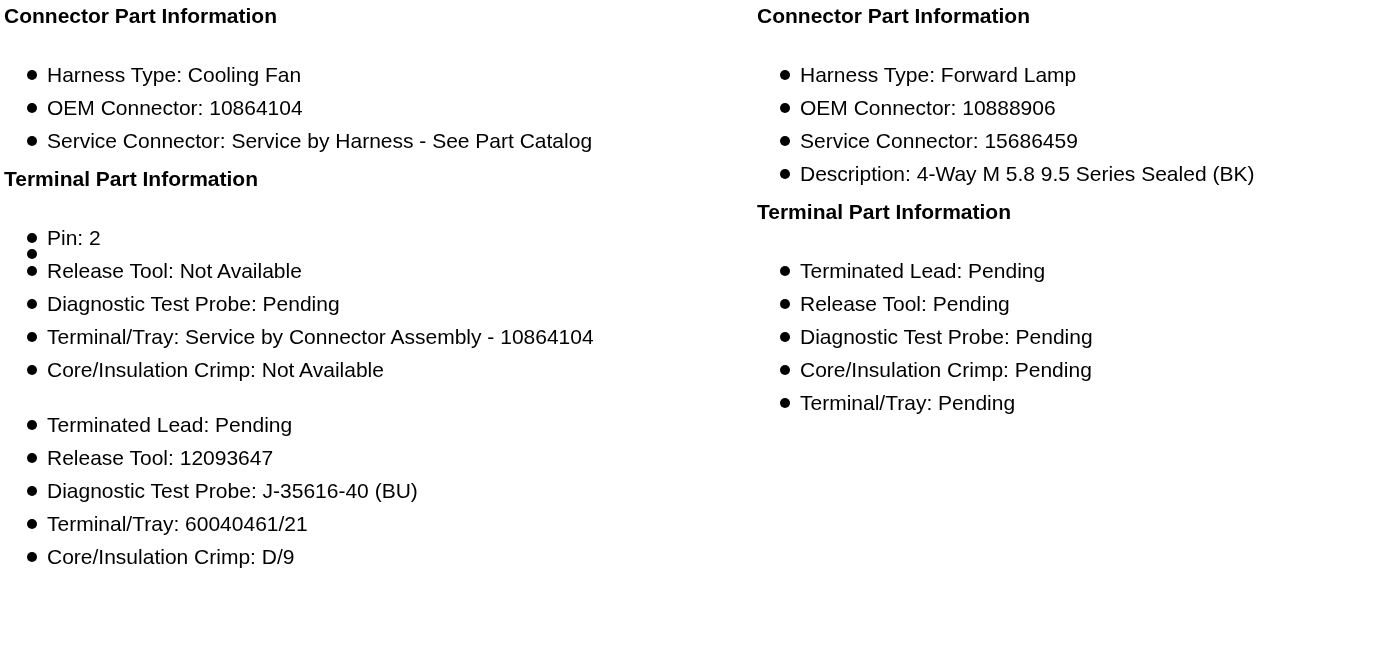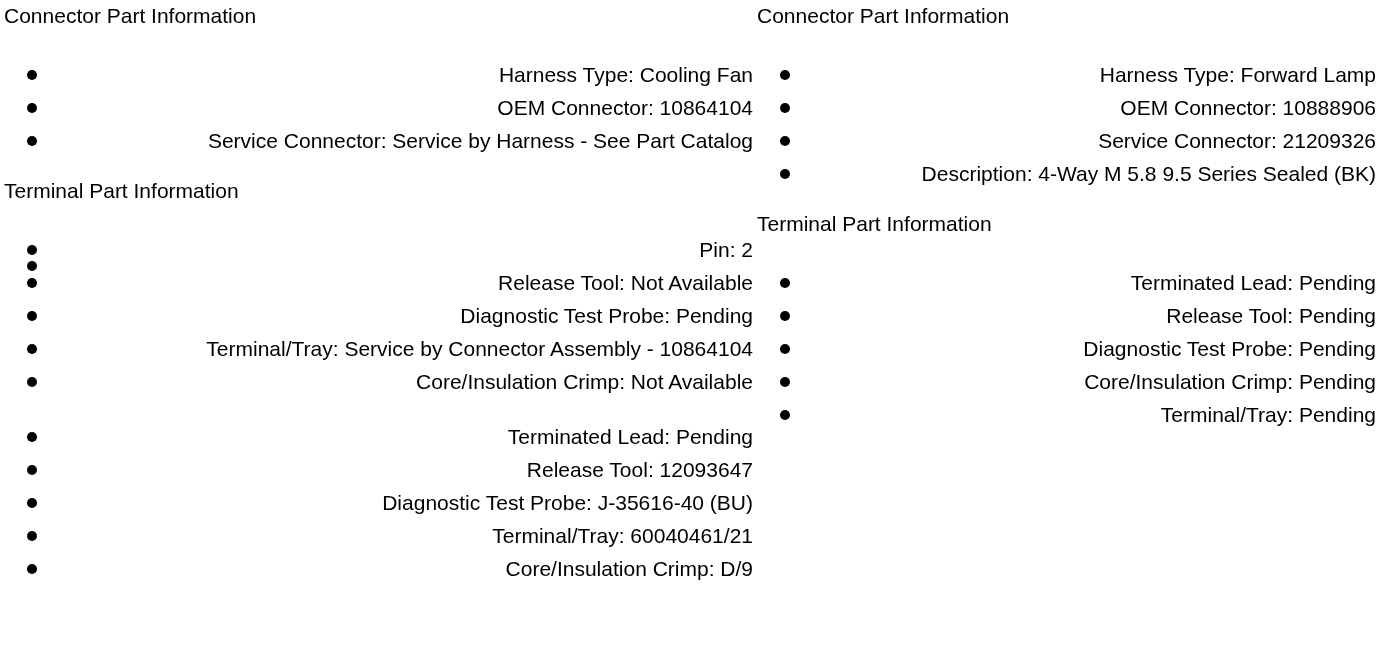--- a/index.html
+++ b/index.html
@@ -21,30 +21,29 @@
   }
   .column {
     box-sizing: border-box;
     padding-top: 4px;
     padding-left: 4px;
   }
   .column-left { width: 753px; }
   .column-right { flex: 1; }
   .section-heading {
     font-size: 21px;
-    font-weight: normal;
+    font-weight: bold;
     line-height: 23px;
     margin: 0;
   }
-  .heading-terminal { margin-top: 22px; }
+  .heading-terminal { margin-top: 10px; }
   ul.bullet-list {
     list-style: none;
     margin: 31px 0 0 0;
     padding: 0;
-    text-align: right;
   }
   ul.bullet-list.group-continued { margin-top: 22px; }
   .bullet-item {
     position: relative;
     padding-left: 43px;
     line-height: 33px;
     white-space: nowrap;
   }
   .bullet {
     position: absolute;
@@ -86,21 +85,21 @@
       <li class="bullet-item"><span class="bullet"></span><span>Terminal/Tray: 60040461/21</span></li>
       <li class="bullet-item"><span class="bullet"></span><span>Core/Insulation Crimp: D/9</span></li>
     </ul>
   </div>
 
   <div class="column column-right">
     <h2 class="section-heading">Connector Part Information</h2>
     <ul class="bullet-list">
       <li class="bullet-item"><span class="bullet"></span><span>Harness Type: Forward Lamp</span></li>
       <li class="bullet-item"><span class="bullet"></span><span>OEM Connector: 10888906</span></li>
-      <li class="bullet-item"><span class="bullet"></span><span>Service Connector: 21209326</span></li>
+      <li class="bullet-item"><span class="bullet"></span><span>Service Connector: 15686459</span></li>
       <li class="bullet-item"><span class="bullet"></span><span>Description: 4-Way M 5.8 9.5 Series Sealed (BK)</span></li>
     </ul>
 
     <h2 class="section-heading heading-terminal">Terminal Part Information</h2>
     <ul class="bullet-list">
       <li class="bullet-item"><span class="bullet"></span><span>Terminated Lead: Pending</span></li>
       <li class="bullet-item"><span class="bullet"></span><span>Release Tool: Pending</span></li>
       <li class="bullet-item"><span class="bullet"></span><span>Diagnostic Test Probe: Pending</span></li>
       <li class="bullet-item"><span class="bullet"></span><span>Core/Insulation Crimp: Pending</span></li>
       <li class="bullet-item"><span class="bullet"></span><span>Terminal/Tray: Pending</span></li>

